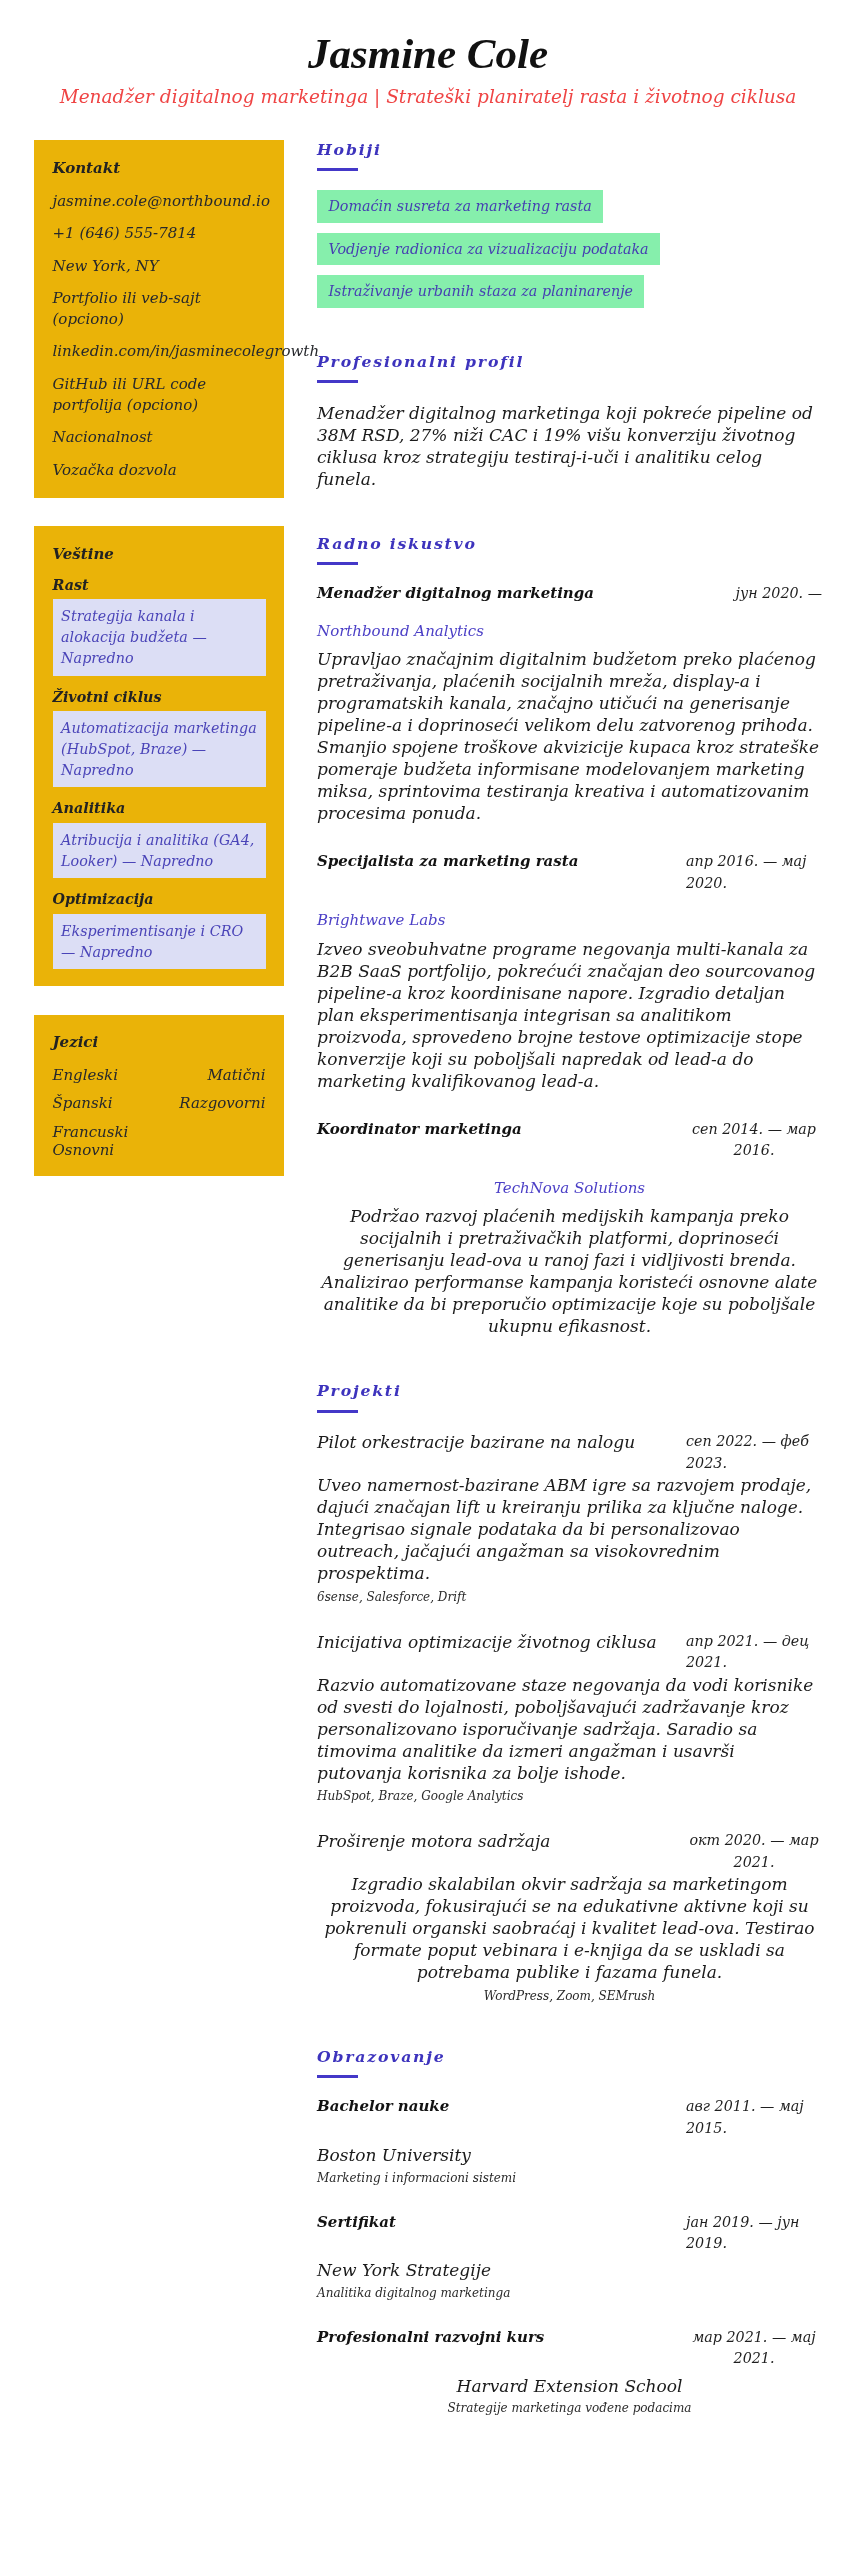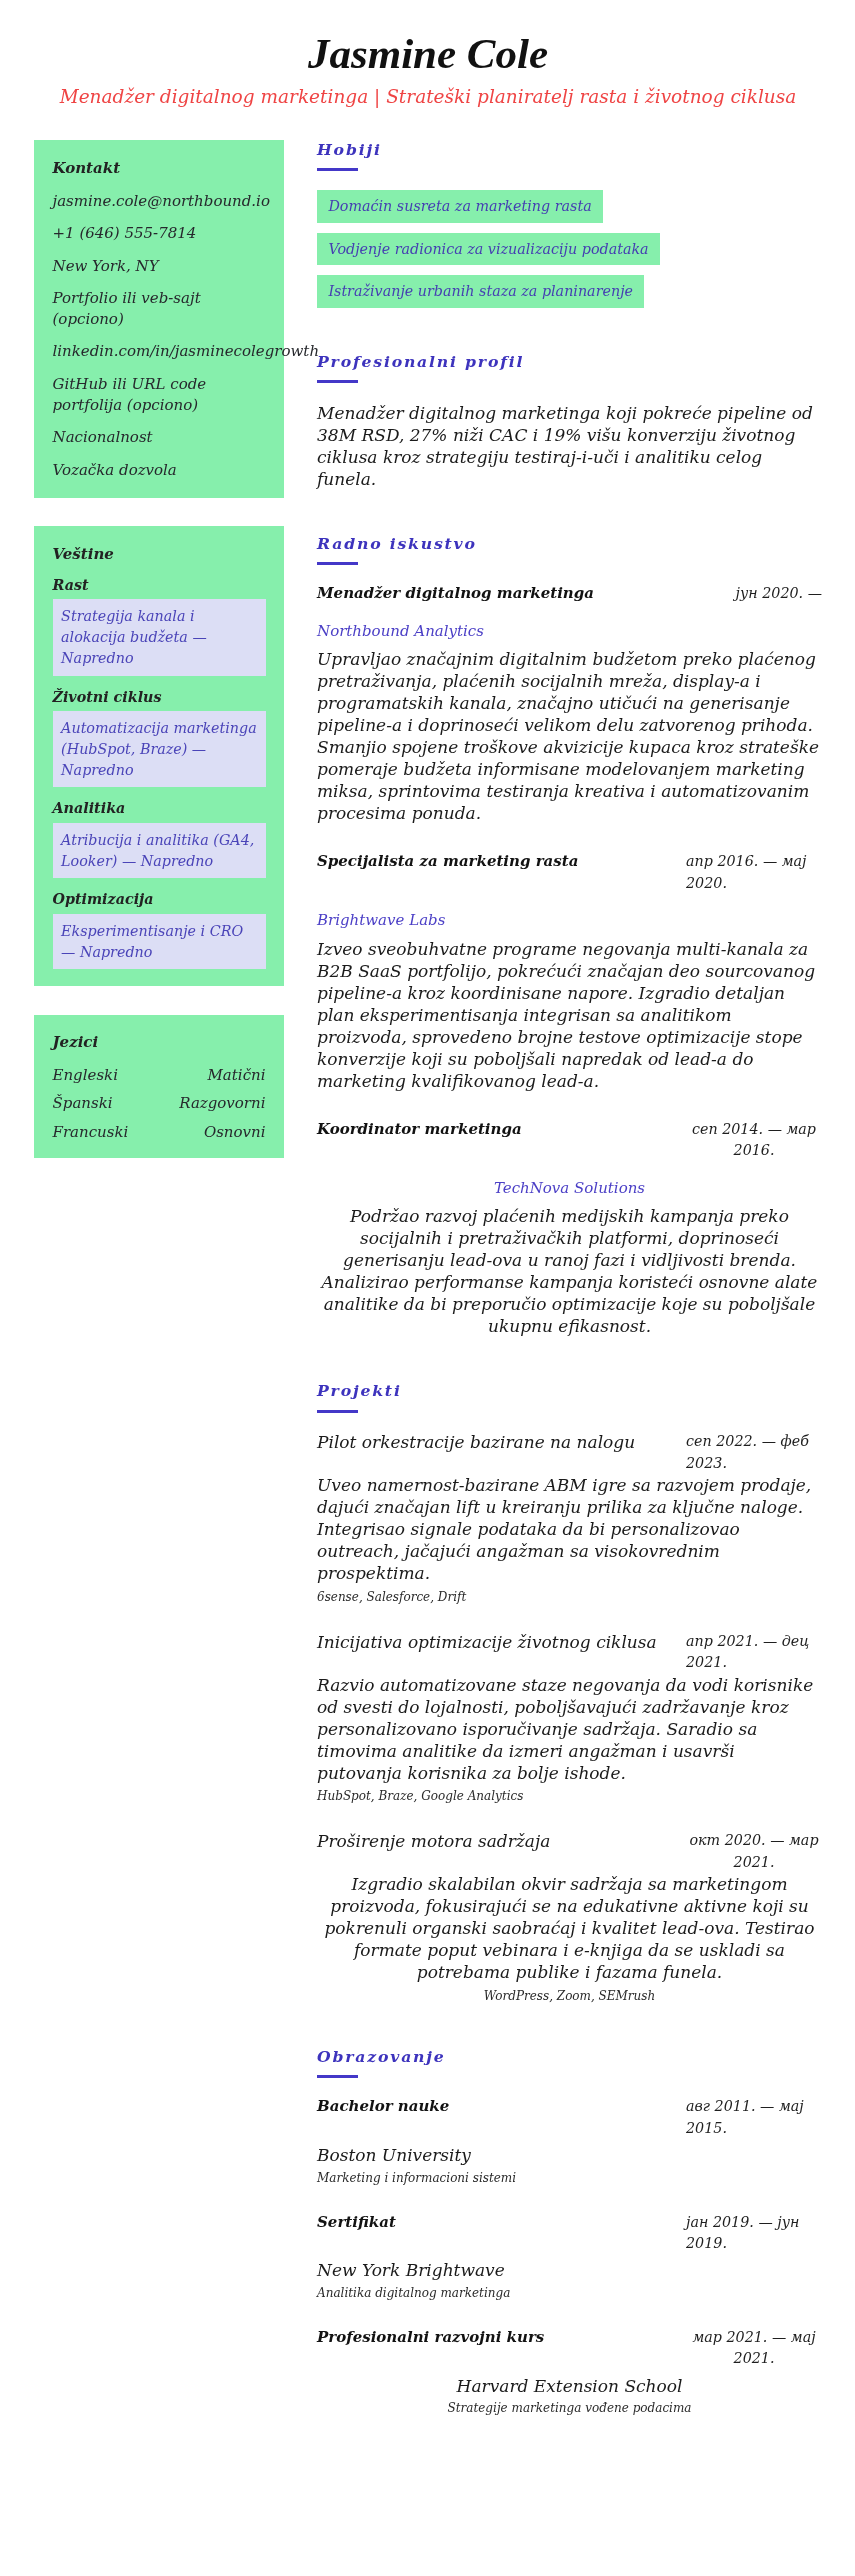--- a/index.html
+++ b/index.html
@@ -34,37 +34,37 @@
     margin-top: 7.1px;
     line-height: 1.3;
   }
 
   
   .columns { display: flex; align-items: flex-start; gap: 33px; }
   .sidebar { width: 250px; flex-shrink: 0; display: flex; flex-direction: column; gap: 28.5px; }
   .main { flex: 1; min-width: 0; }
 
   
-  .side-box { background: #86efac; padding: 18.5px 18.5px 17px 18.5px; }
+  .side-box { background: #eab308; padding: 18.5px 18.5px 17px 18.5px; }
   .side-title { font-size: 15px; font-weight: bold; color: #222222; margin: 0 0 14.3px 0; }
   .contact-item { font-size: 15px; line-height: 1.4; margin-bottom: 11.4px; color: #26282c; }
   .contact-item:last-child { margin-bottom: 0; }
   .contact-item.nowrap { white-space: nowrap; }
 
   .skill-group { margin-bottom: 13px; }
   .skill-group:last-child { margin-bottom: 0; }
   .skill-label { font-size: 14.3px; font-weight: bold; color: #222222; margin: 0 0 6.4px 0; }
   .skill-badge {
     background: #dcdef5; color: #4a44b8;
     font-size: 14.3px; line-height: 1.45;
     padding: 7.1px 8.6px;
   }
 
   .lang-row { display: flex; justify-content: space-between; font-size: 15px; color: #26282c; margin-bottom: 10.7px; }
-  .lang-row:last-child { margin-bottom: 0; }
+  .lang-row:last-child { margin-bottom: 0; flex-direction: column; }
 
   
   .section { margin-bottom: 44px; }
   .section-title {
     font-size: 15.7px; font-weight: bold;
     color: #3d33bd; letter-spacing: 1.8px;
     margin: 0;
   }
   .section-rule { width: 41px; height: 2.9px; background: #4438c8; margin-top: 9.3px; }
   .section-body { margin-top: 18.5px; }
@@ -259,21 +259,21 @@
             </div>
             <div class="entry-school">Boston University</div>
             <div class="entry-meta">Marketing i informacioni sistemi</div>
           </div>
 
           <div class="entry">
             <div class="entry-head">
               <div class="entry-role">Sertifikat</div>
               <div class="entry-date">јан 2019. — јун 2019.</div>
             </div>
-            <div class="entry-school">New York Brightwave</div>
+            <div class="entry-school">New York Strategije</div>
             <div class="entry-meta">Analitika digitalnog marketinga</div>
           </div>
 
           <div class="entry">
             <div class="entry-head">
               <div class="entry-role">Profesionalni razvojni kurs</div>
               <div class="entry-date">мар 2021. — мај 2021.</div>
             </div>
             <div class="entry-school">Harvard Extension School</div>
             <div class="entry-meta">Strategije marketinga vođene podacima</div>

